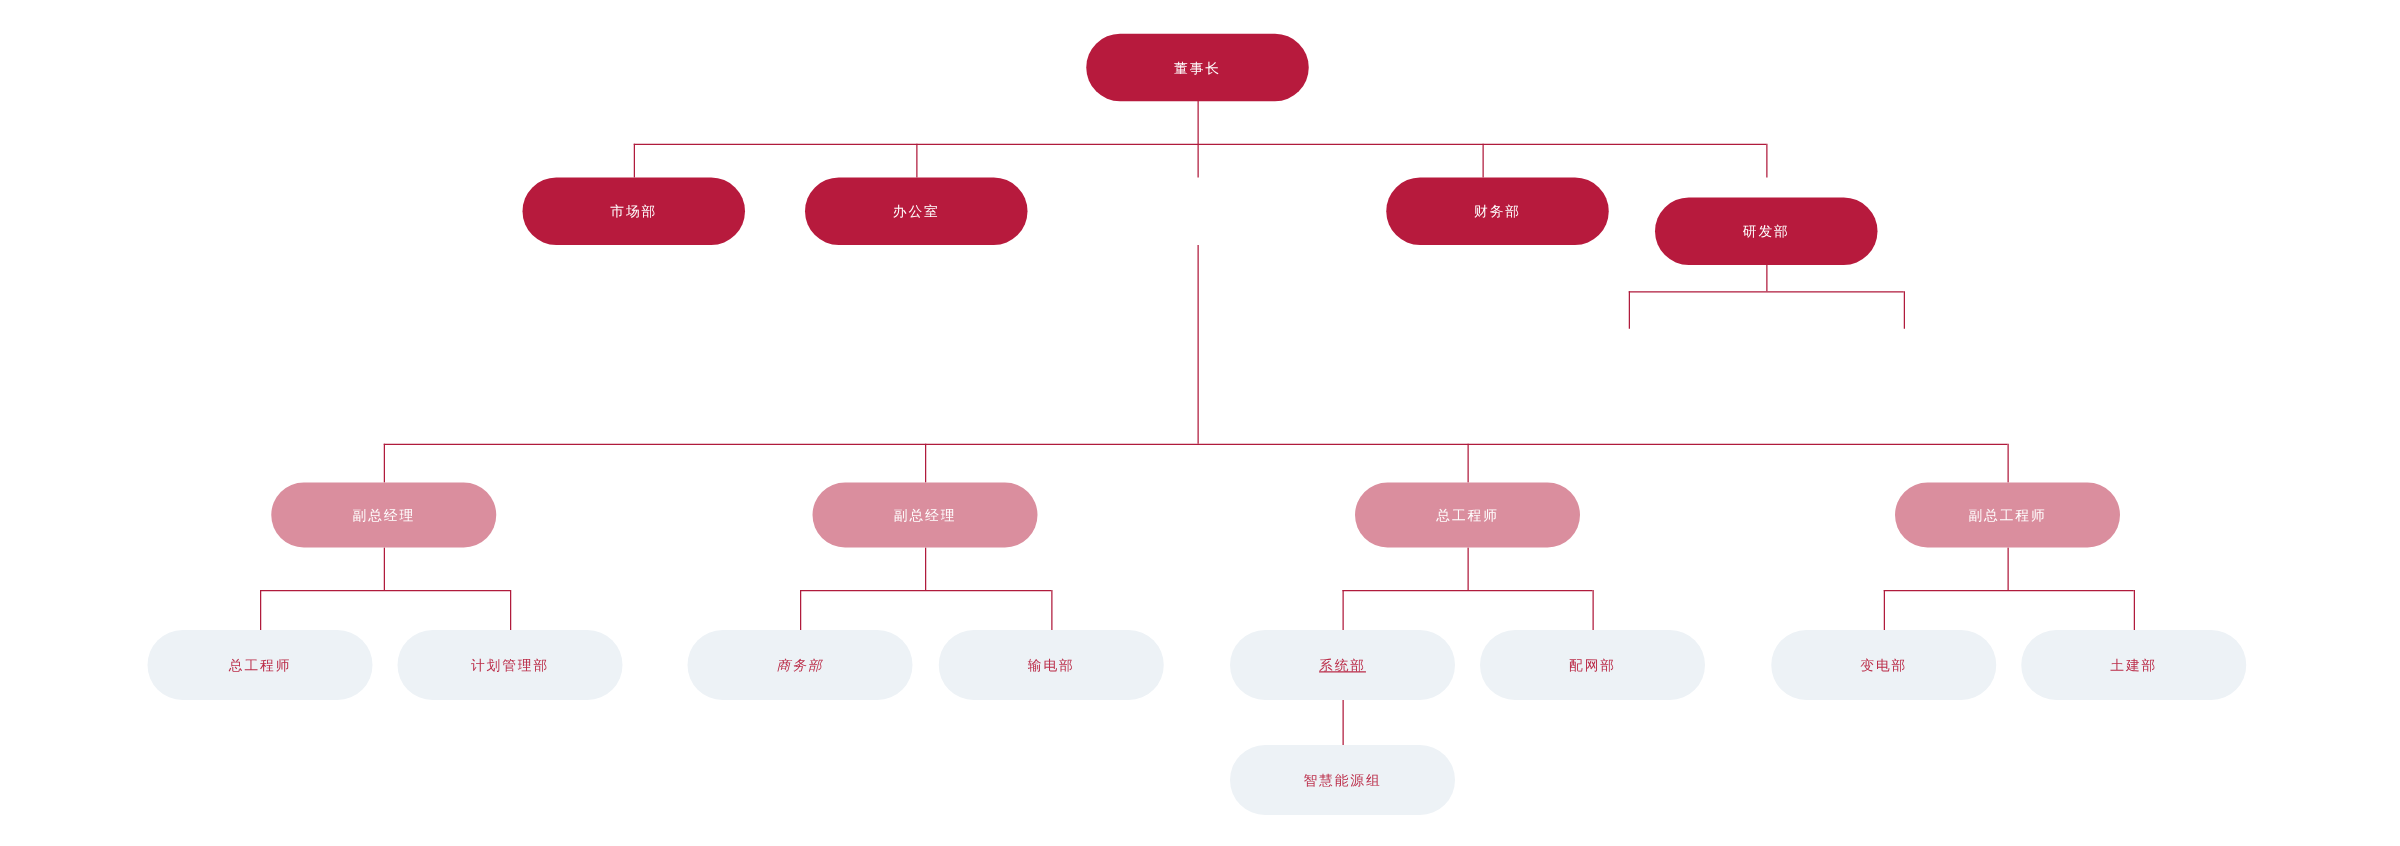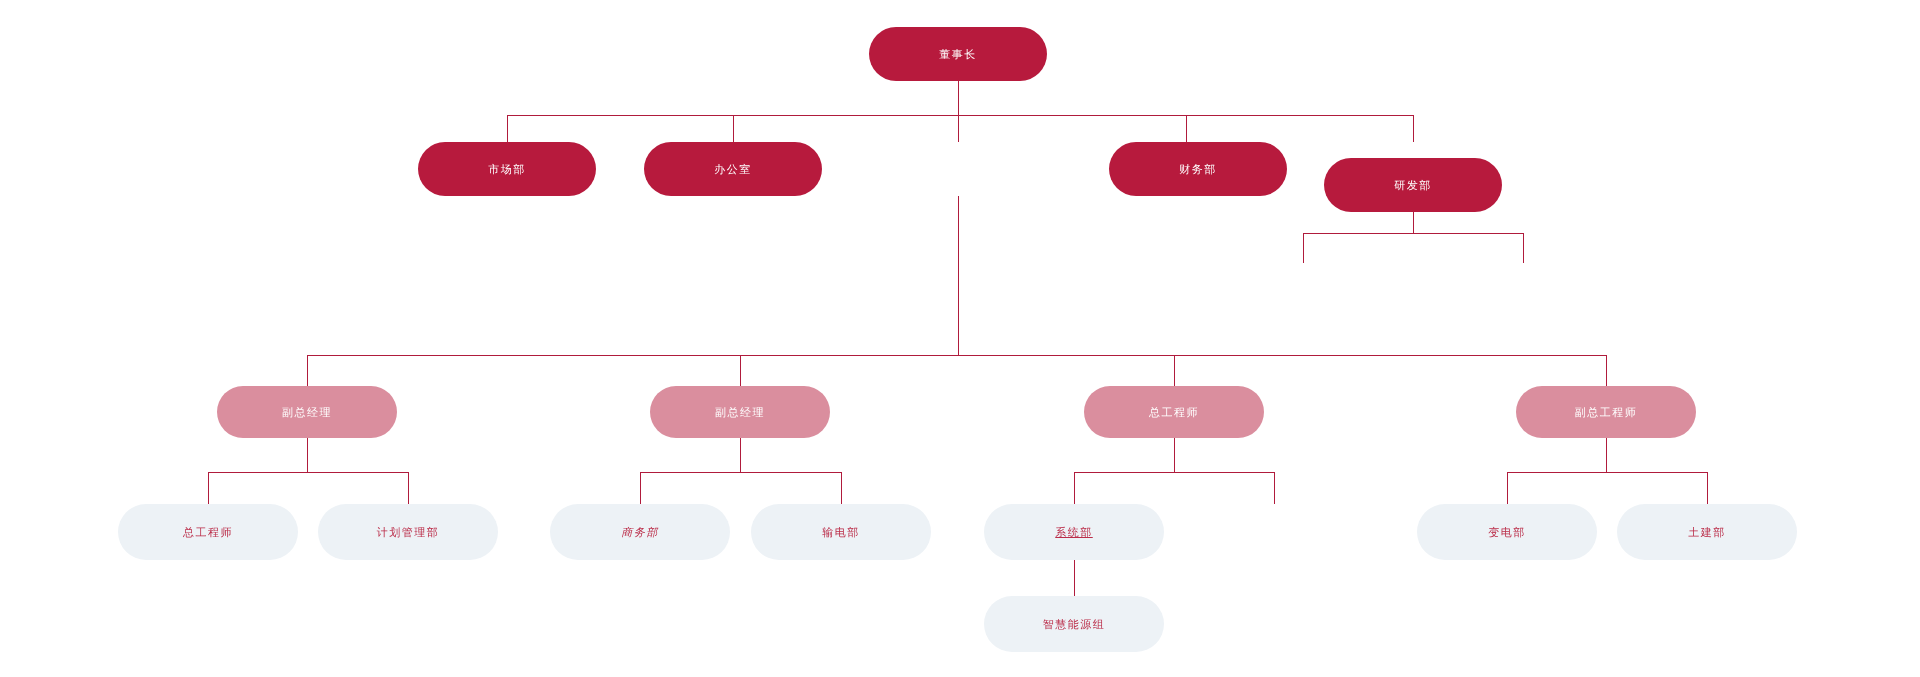--- a/index.html
+++ b/index.html
@@ -93,18 +93,19 @@
   <div class="node t-secondary" style="left:217px;top:386px;">副总经理</div>
   <div class="node t-secondary" style="left:650px;top:386px;">副总经理</div>
   <div class="node t-secondary" style="left:1084px;top:386px;">总工程师</div>
   <div class="node t-secondary" style="left:1516px;top:386px;">副总工程师</div>
 
   <div class="node t-tertiary" style="left:118px;top:504px;">总工程师</div>
   <div class="node t-tertiary" style="left:318px;top:504px;">计划管理部</div>
   <div class="node t-tertiary" style="left:550px;top:504px;font-style:italic;">商务部</div>
   <div class="node t-tertiary" style="left:751px;top:504px;">输电部</div>
   <div class="node t-tertiary" style="left:984px;top:504px;text-decoration:underline;">系统部</div>
+  <div class="node t-tertiary" style="left:1184px;top:504px;">配网部</div>
   <div class="node t-tertiary" style="left:1417px;top:504px;">变电部</div>
   <div class="node t-tertiary" style="left:1617px;top:504px;">土建部</div>
 
   <div class="node t-tertiary" style="left:984px;top:596px;">智慧能源组</div>
 
 </div>
 
 </body></html>

